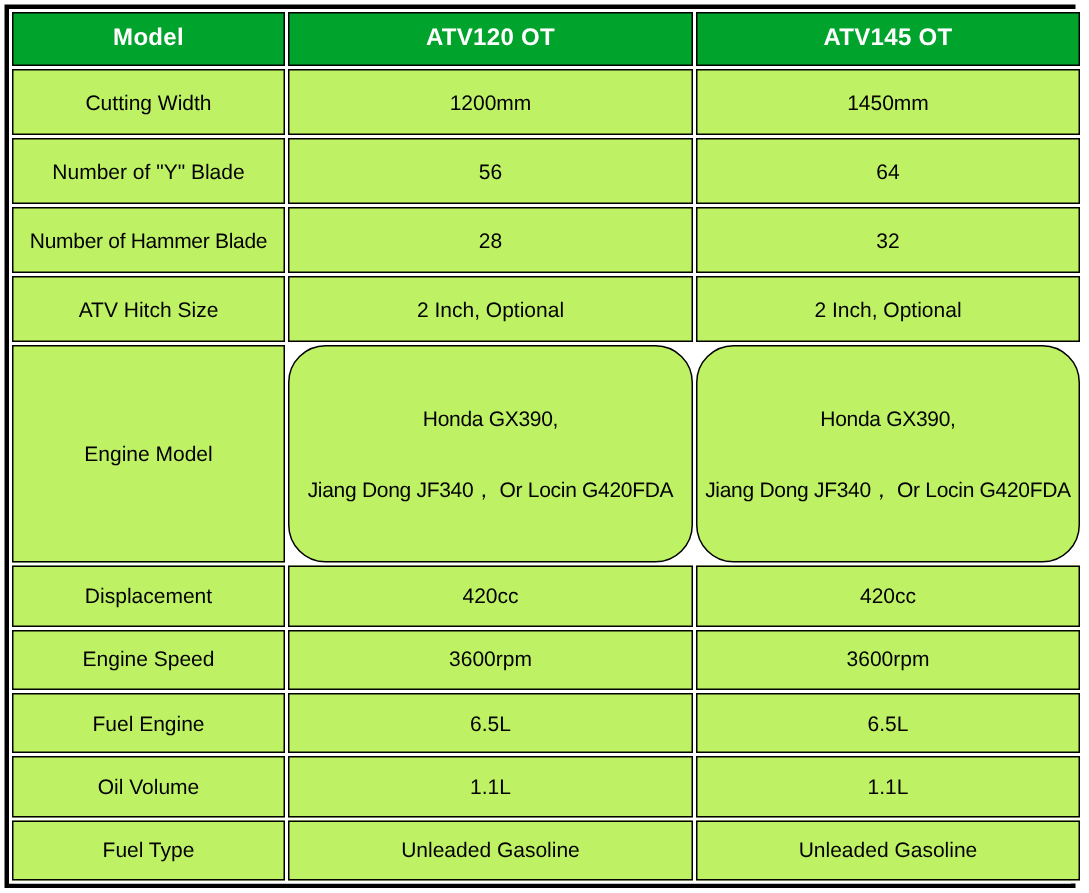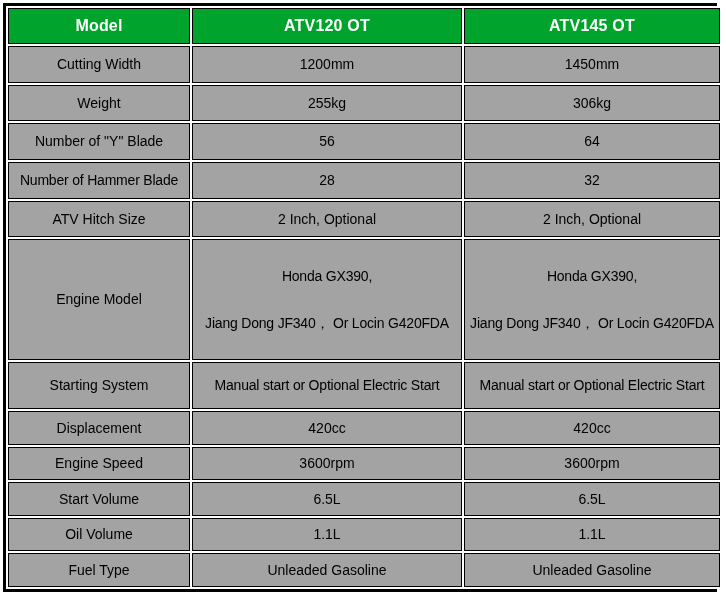--- a/index.html
+++ b/index.html
@@ -37,21 +37,21 @@
   table.spec-table td,
   table.spec-table th {
     border: 1.5px solid #000000;
     box-sizing: border-box;
     text-align: center;
     vertical-align: middle;
     color: #000000;
     font-size: 14px;
     font-weight: normal;
     padding: 0 1px;
-    background: #a3a3a3;
+    background: #bef264;
     line-height: 1.35;
     white-space: nowrap;
     overflow: hidden;
   }
 
   table.spec-table thead th {
     background: #00A32B;
     color: #ffffff;
     font-weight: bold;
     font-size: 16px;
@@ -65,20 +65,21 @@
   col.c-v2 { width: 256px; }
 
   .row-head { height: 36px; }
   .row-std  { height: 35px; }
   .row-tall { height: 115px; }
   .row-mid  { height: 45px; }
   .row-sm   { height: 32px; }
 
   .cell-multiline {
     white-space: normal;
+    border-radius: 25px;
   }
   .cell-multiline .line {
     display: block;
     white-space: nowrap;
   }
   .cell-multiline .line + .line {
     margin-top: 28px;
   }
   .tight {
     letter-spacing: -0.2px;
@@ -105,25 +106,20 @@
     </thead>
 
     <tbody>
 
       <tr class="row-std">
         <td>Cutting Width</td>
         <td>1200mm</td>
         <td>1450mm</td>
       </tr>
 
-      <tr class="row-std">
-        <td>Weight</td>
-        <td>255kg</td>
-        <td>306kg</td>
-      </tr>
 
 
       <tr class="row-std">
         <td>Number of "Y" Blade</td>
         <td>56</td>
         <td>64</td>
       </tr>
 
       <tr class="row-std">
         <td class="tight">Number of Hammer Blade</td>
@@ -142,41 +138,36 @@
         <td class="cell-multiline tight">
           <span class="line">Honda GX390,</span>
           <span class="line">Jiang Dong JF340，  Or Locin G420FDA</span>
         </td>
         <td class="cell-multiline tight">
           <span class="line">Honda GX390,</span>
           <span class="line">Jiang Dong JF340，  Or Locin G420FDA</span>
         </td>
       </tr>
 
-      <tr class="row-mid">
-        <td>Starting System</td>
-        <td class="tight">Manual start or Optional Electric Start</td>
-        <td class="tight">Manual start or Optional Electric Start</td>
-      </tr>
 
       <tr class="row-sm">
         <td>Displacement</td>
         <td>420cc</td>
         <td>420cc</td>
       </tr>
 
 
       <tr class="row-sm">
         <td>Engine Speed</td>
         <td>3600rpm</td>
         <td>3600rpm</td>
       </tr>
 
       <tr class="row-sm">
-        <td>Start Volume</td>
+        <td>Fuel Engine</td>
         <td>6.5L</td>
         <td>6.5L</td>
       </tr>
 
       <tr class="row-sm">
         <td>Oil Volume</td>
         <td>1.1L</td>
         <td>1.1L</td>
       </tr>
 

